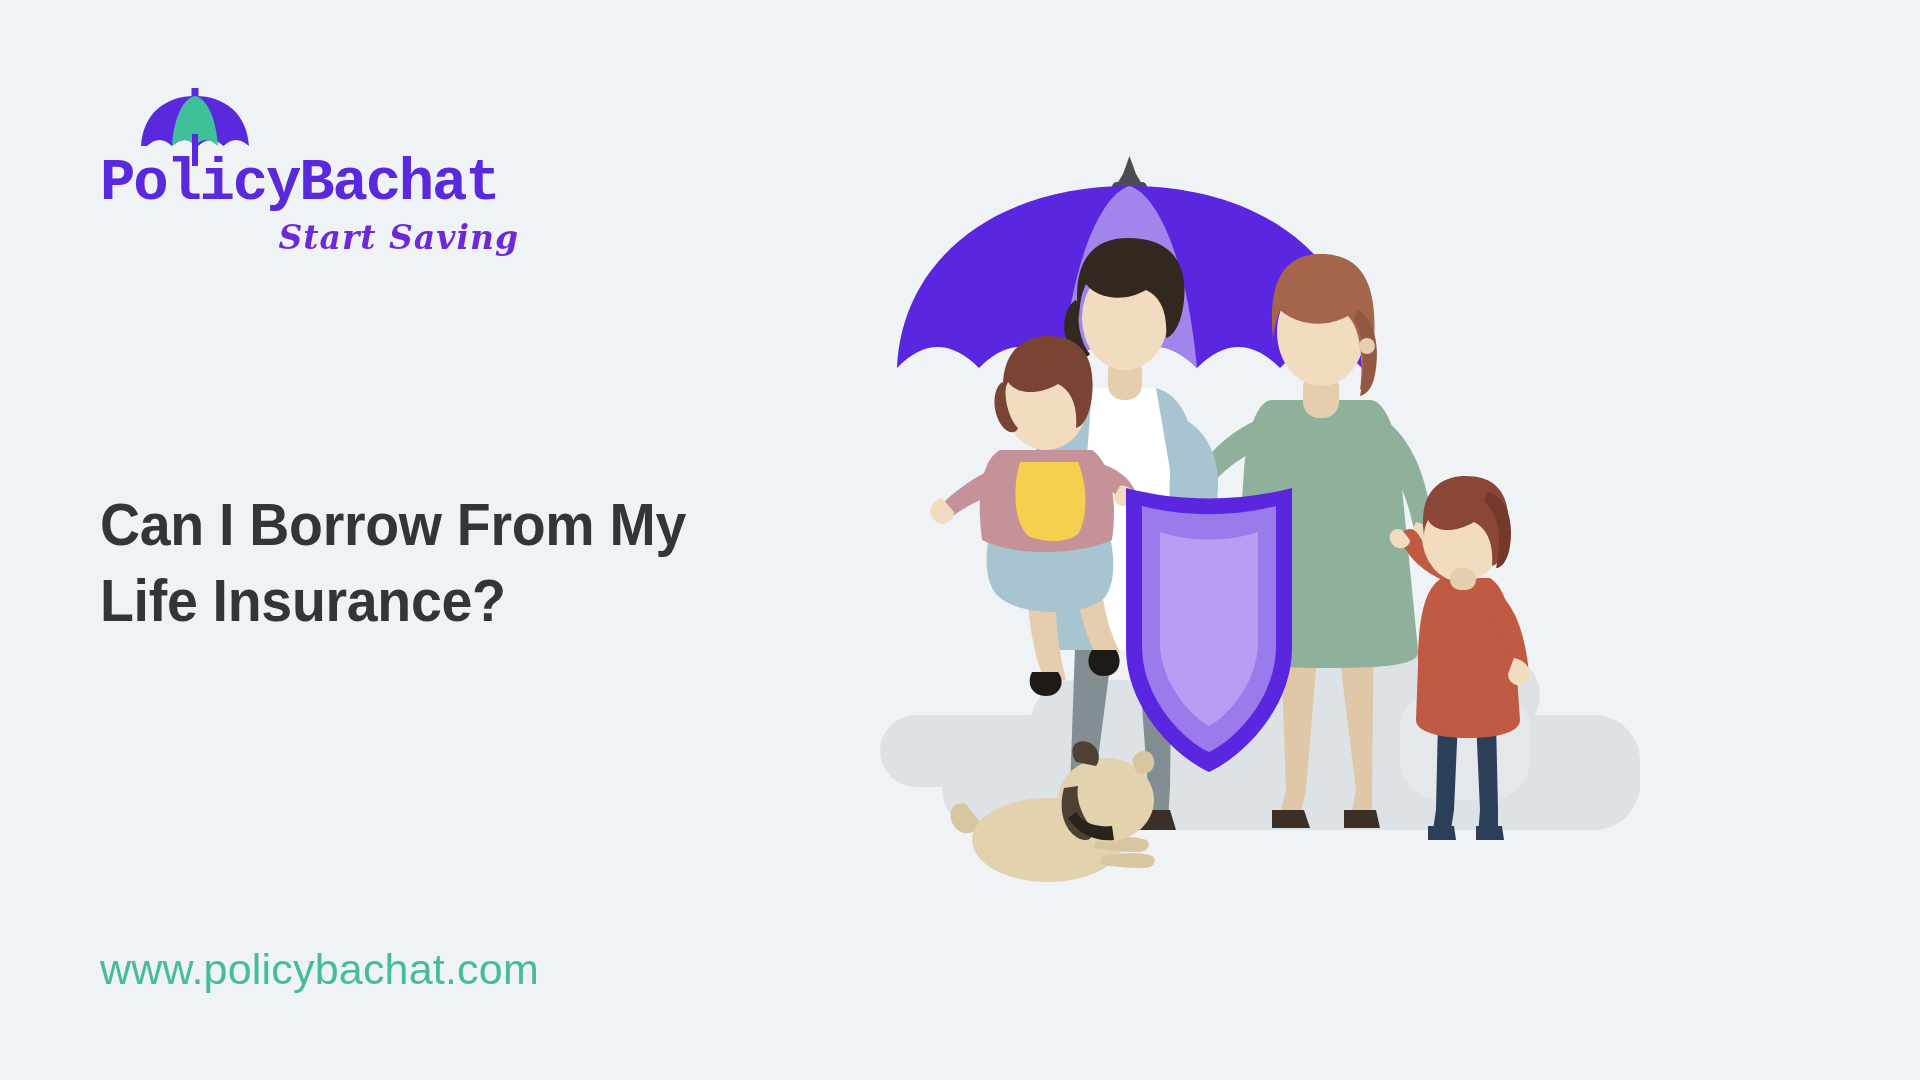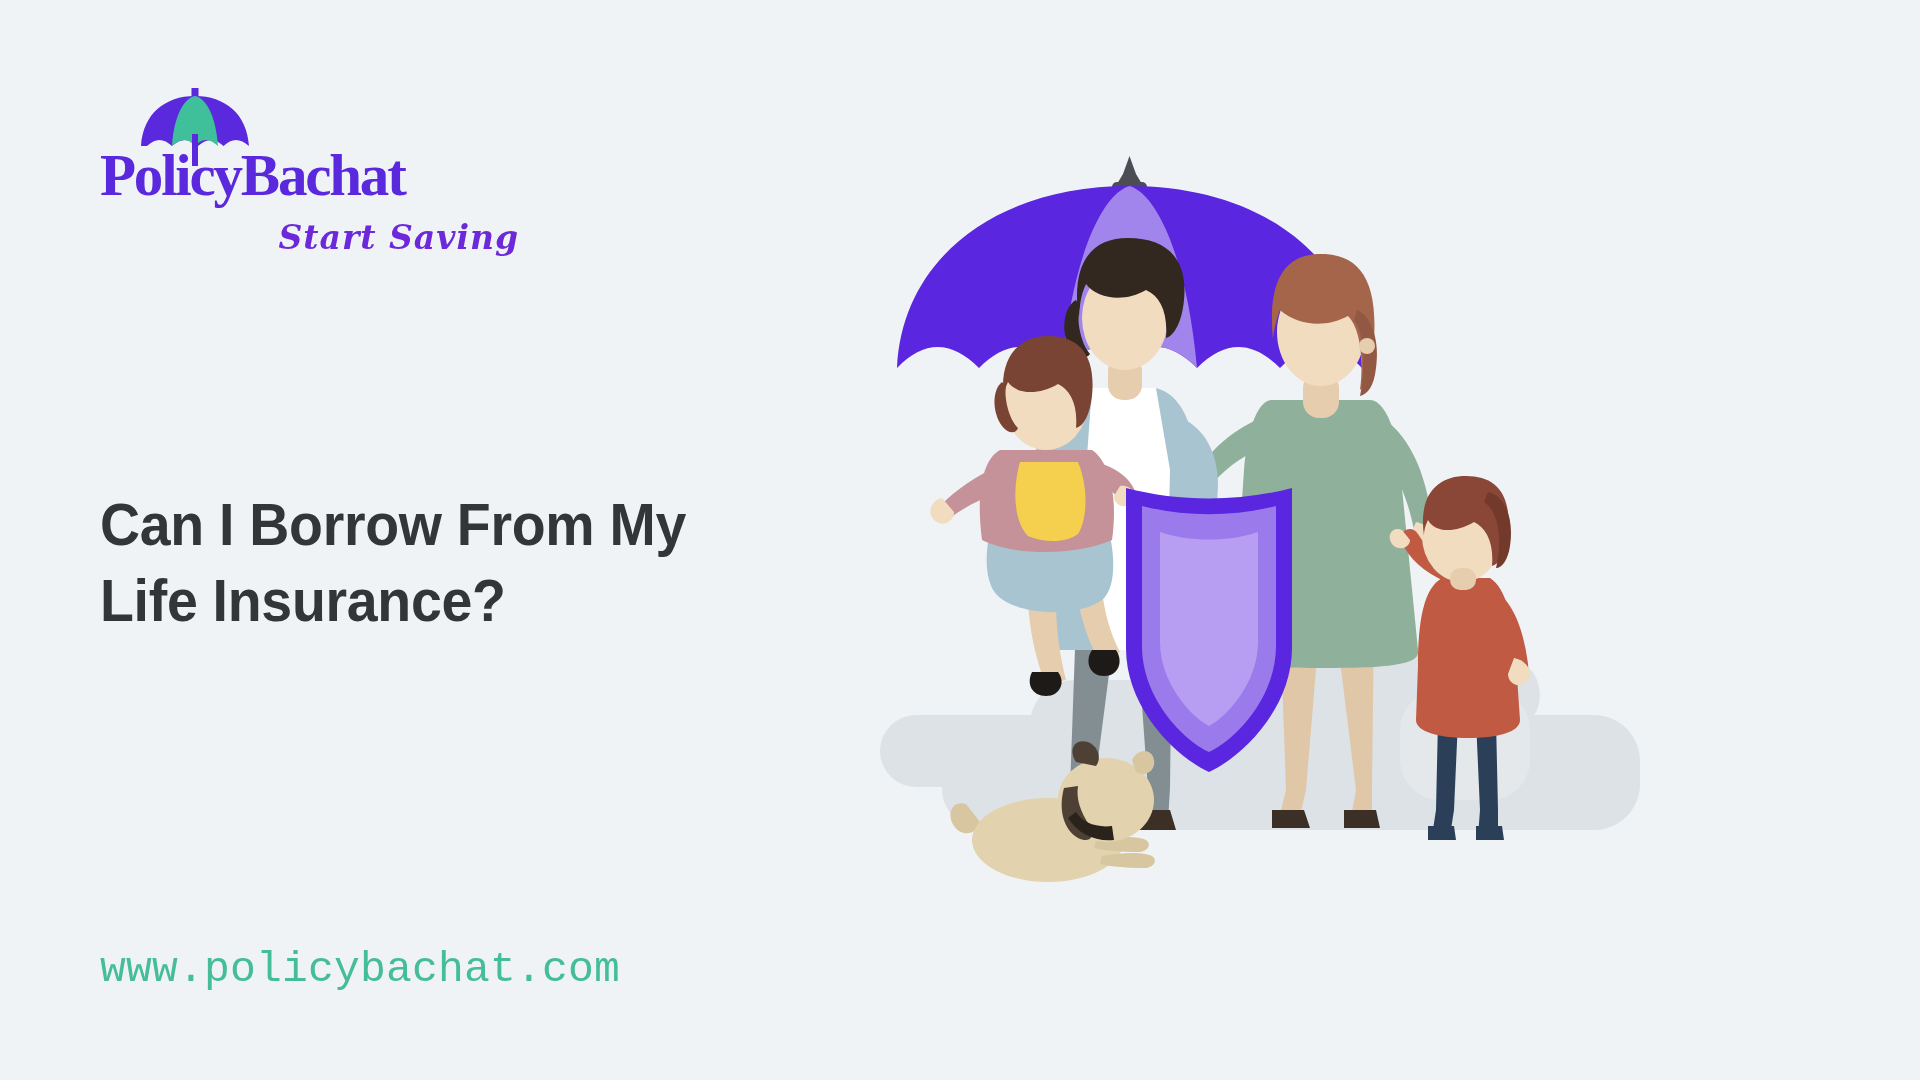--- a/index.html
+++ b/index.html
@@ -20,23 +20,23 @@
     left:100px; top:88px;
     width:420px; height:190px;
   }
   #logo-umbrella {
     position:absolute;
     left:38px; top:0;
     width:114px; height:78px;
   }
   #logo-wordmark {
     position:absolute;
-    left:0; top:58px;
+    left:0; top:66px;
     width:420px;
-    font-family:Liberation Serif, serif;
+    font-family:Liberation Mono, monospace;
     font-weight:bold;
     font-size:59px;
     letter-spacing:-2.2px;
     color:#5a28dd;
     line-height:1;
     white-space:nowrap;
   }
   #logo-tagline {
     position:absolute;
     left:0; top:133px;
@@ -66,21 +66,21 @@
     color:#333638;
     transform:scaleX(0.94);
     transform-origin:left top;
   }
   #headline .ln { display:block; white-space:nowrap; }
 
   
   #site-url {
     position:absolute;
     left:100px; top:945px;
-    font-family:Liberation Mono, monospace;
+    font-family:Liberation Sans, sans-serif;
     font-size:43px;
     font-weight:normal;
     letter-spacing:0.2px;
     color:#45bd97;
     white-space:nowrap;
   }
 
   
   #illustration {
     position:absolute;

